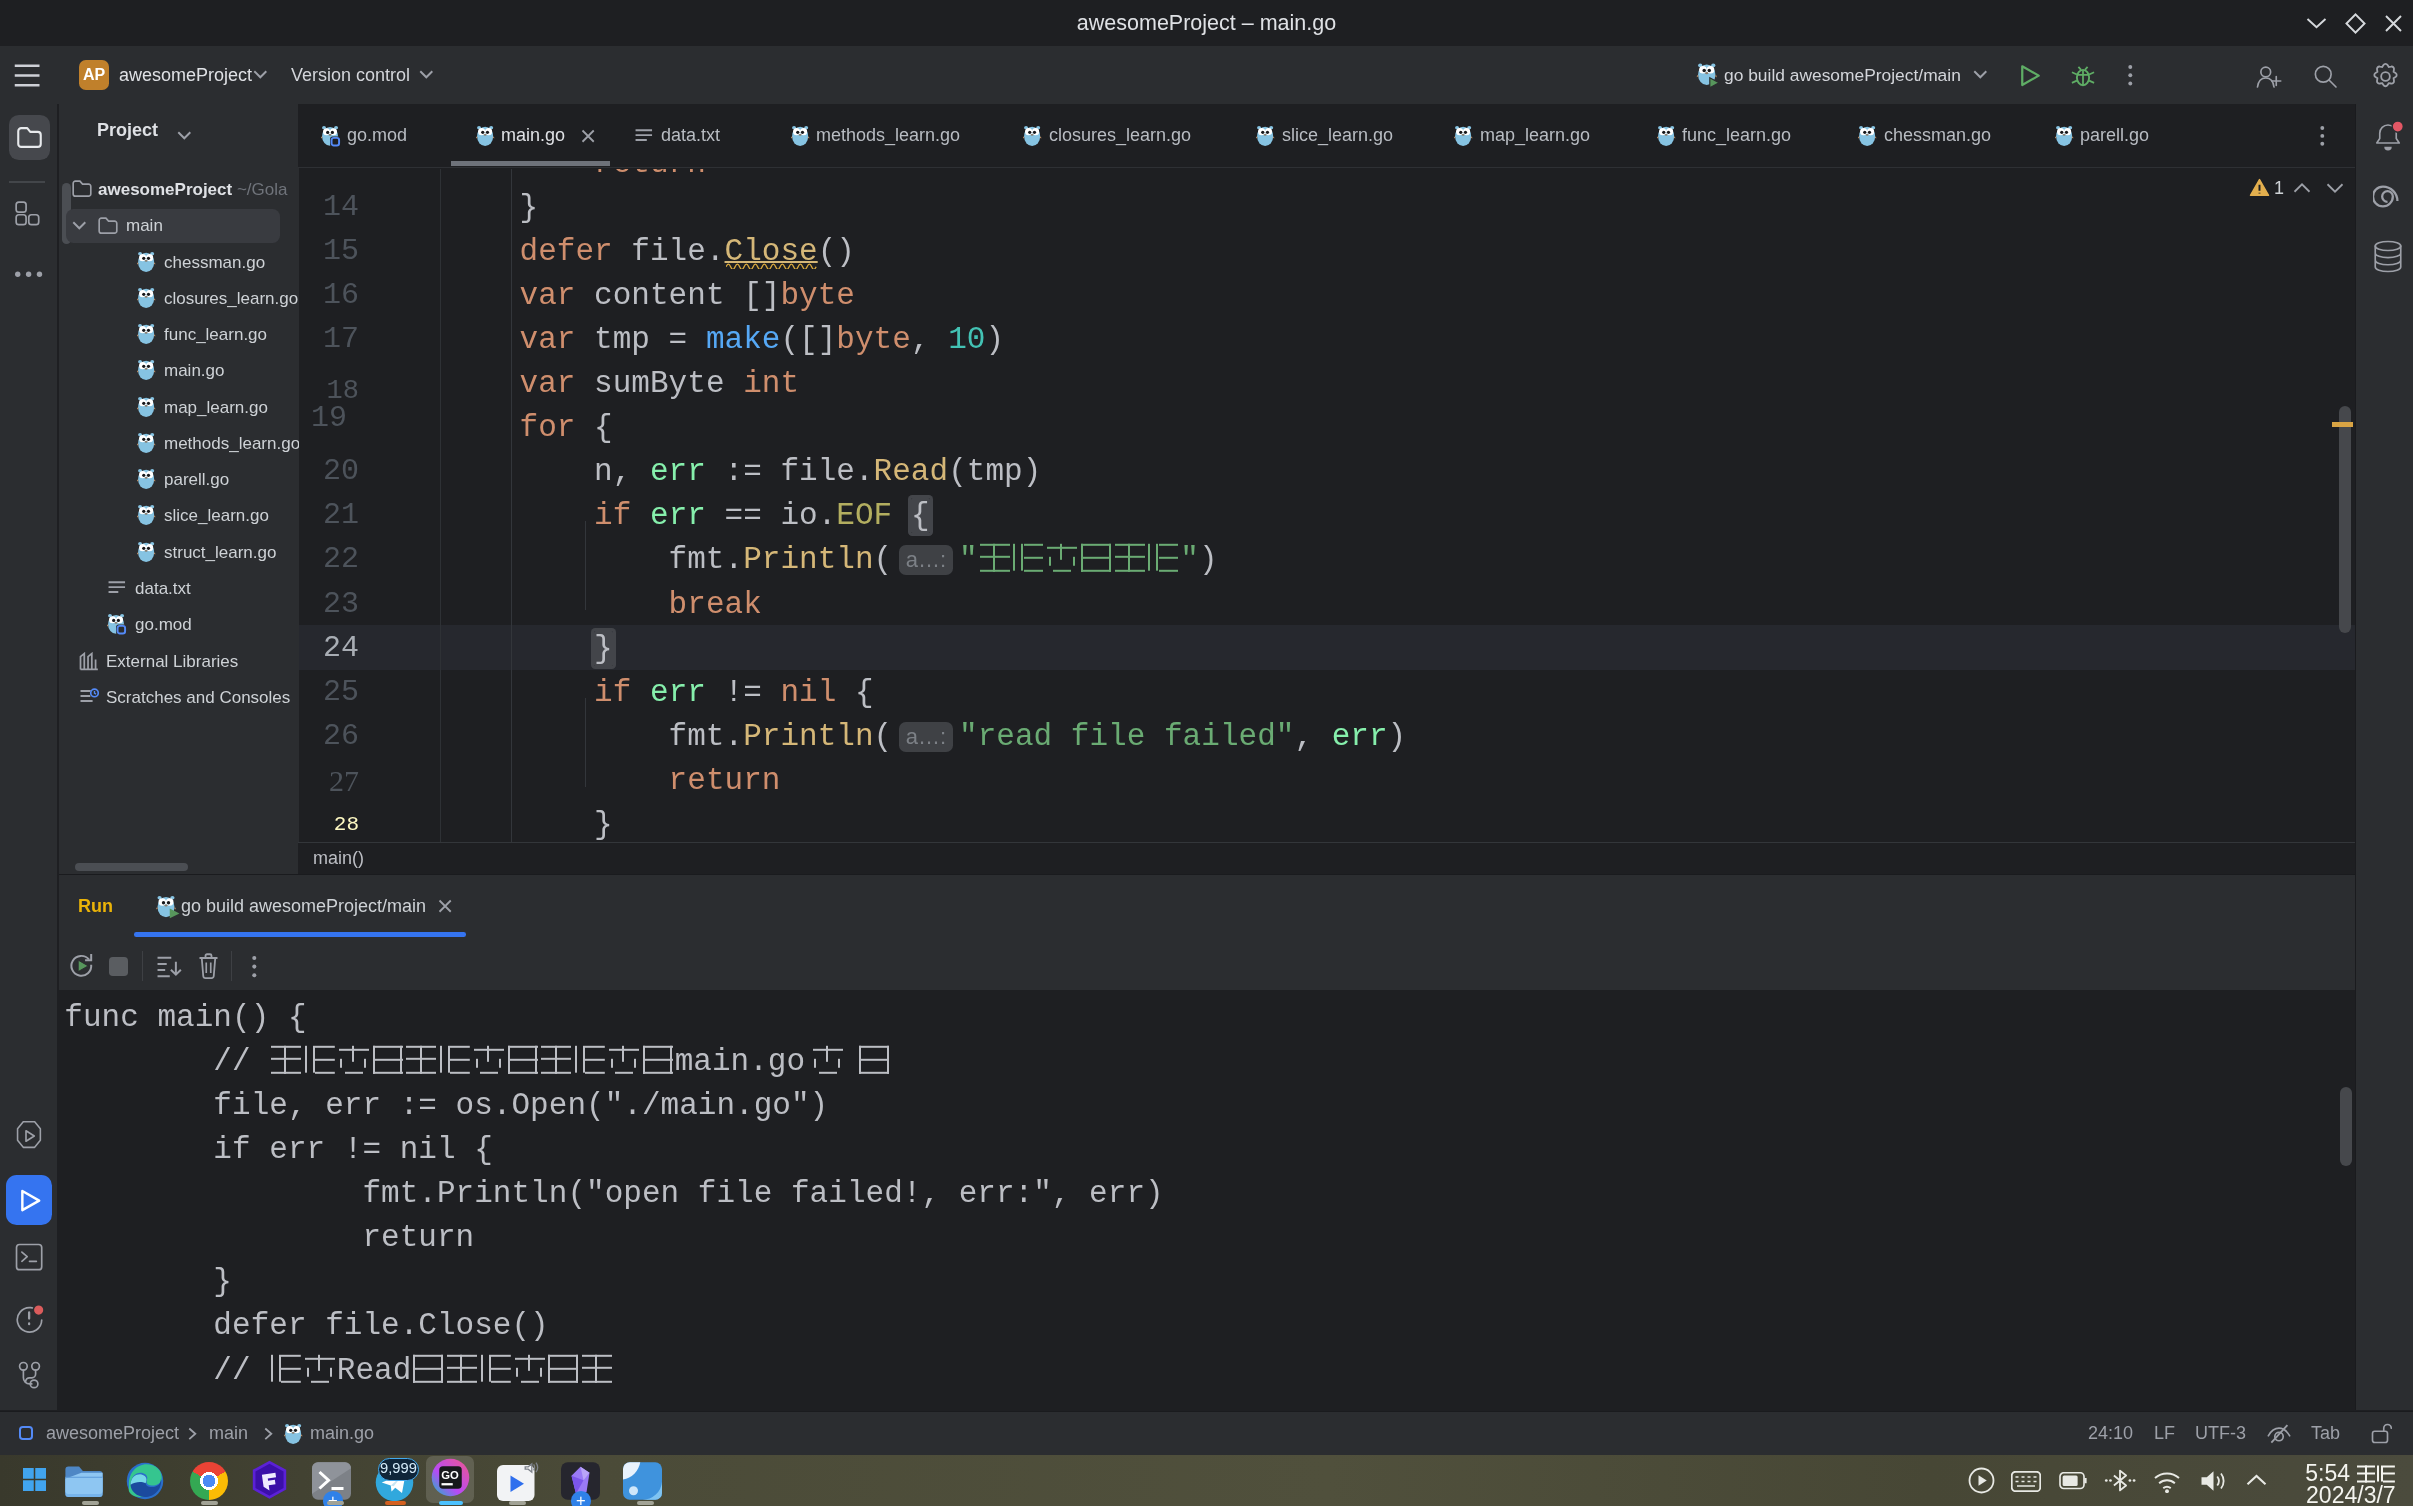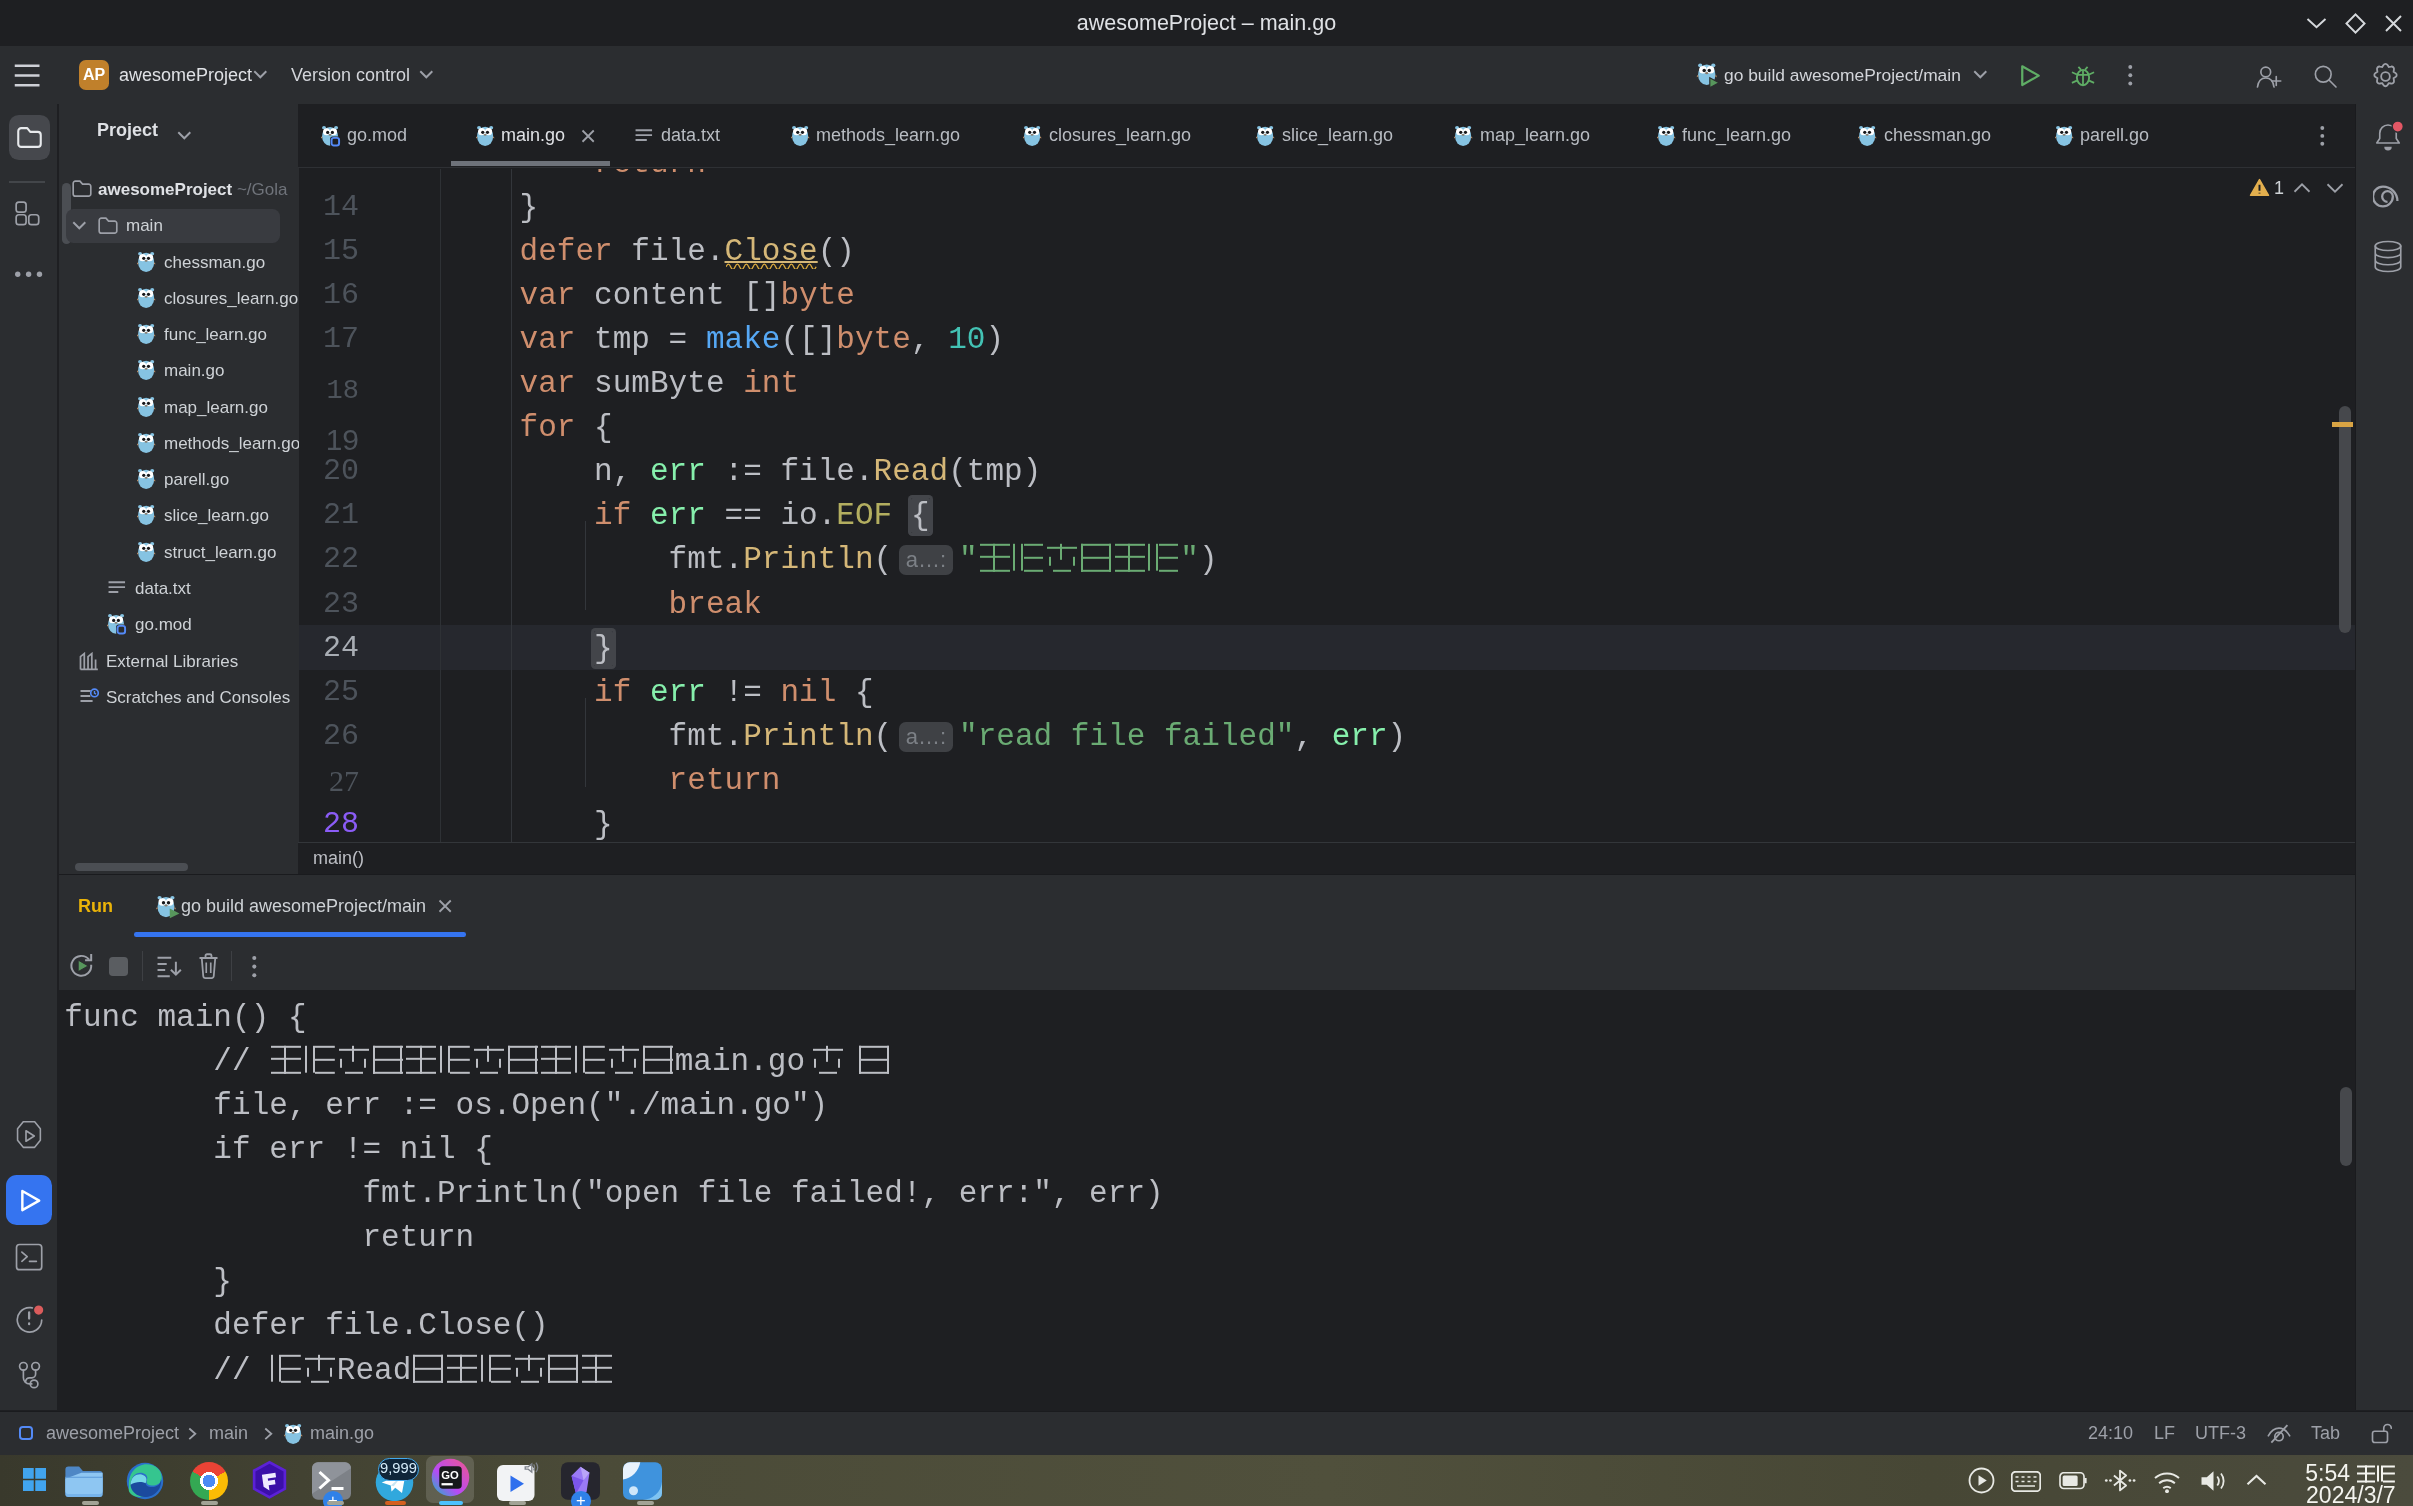--- a/index.html
+++ b/index.html
@@ -280,39 +280,39 @@
 <div class="abs" style="left:0;top:15.7px;width:60px;height:45px;line-height:45px;text-align:right;color:#4d535b;font-family:'Liberation Mono',monospace;font-size:30px">14</div>
 <div class="mono cline" style="left:146px;top:15.7px">    }</div>
 <div class="abs" style="left:0;top:60px;width:60px;height:45px;line-height:45px;text-align:right;color:#4d535b;font-family:'Liberation Mono',monospace;font-size:30px">15</div>
 <div class="mono cline" style="left:146px;top:60px">    <span class="kw">defer</span> file.<span class="fn" style="text-decoration:underline 1.5px">Close</span>()</div>
 <div class="abs" style="left:0;top:104px;width:60px;height:45px;line-height:45px;text-align:right;color:#4d535b;font-family:'Liberation Mono',monospace;font-size:30px">16</div>
 <div class="mono cline" style="left:146px;top:104px">    <span class="kw">var</span> content []<span class="kw">byte</span></div>
 <div class="abs" style="left:0;top:148px;width:60px;height:45px;line-height:45px;text-align:right;color:#4d535b;font-family:'Liberation Mono',monospace;font-size:30px">17</div>
 <div class="mono cline" style="left:146px;top:148px">    <span class="kw">var</span> tmp = <span class="bi">make</span>([]<span class="kw">byte</span>, <span class="num">10</span>)</div>
 <div class="abs" style="left:0;top:200px;width:60px;height:45px;line-height:45px;text-align:right;color:#4d535b;font-family:'Liberation Mono',monospace;font-size:27px">18</div>
 <div class="mono cline" style="left:146px;top:192px">    <span class="kw">var</span> sumByte <span class="kw">int</span></div>
-<div class="abs" style="left:0;top:248px;width:60px;height:45px;line-height:45px;text-align:right;color:#4d535b;font-family:Liberation Sans, sans-serif;font-size:30px">19</div>
+<div class="abs" style="left:0;top:227px;width:60px;height:45px;line-height:45px;text-align:center;color:#4d535b;font-family:Liberation Mono, monospace;font-size:30px">19</div>
 <div class="mono cline" style="left:146px;top:236px">    <span class="kw">for</span> {</div>
 <div class="abs" style="left:0;top:280px;width:60px;height:45px;line-height:45px;text-align:right;color:#4d535b;font-family:'Liberation Mono',monospace;font-size:30px">20</div>
 <div class="mono cline" style="left:146px;top:280px">        n, <span class="errv">err</span> := file.<span class="fn">Read</span>(tmp)</div>
 <div class="abs" style="left:0;top:324px;width:60px;height:45px;line-height:45px;text-align:right;color:#4d535b;font-family:'Liberation Mono',monospace;font-size:30px">21</div>
 <div class="mono cline" style="left:146px;top:324px">        <span class="kw">if</span> <span class="errv">err</span> == io.<span class="cst">EOF</span> <span class="brc">{</span></div>
 <div class="abs" style="left:0;top:368px;width:60px;height:45px;line-height:45px;text-align:right;color:#4d535b;font-family:'Liberation Mono',monospace;font-size:30px">22</div>
 <div class="mono cline" style="left:146px;top:368px">            fmt.<span class="fn">Println</span>(<span class="chip">a…:</span><span class="str">"<span class="cj cjA" style="--c:#6aab73"></span><span class="cj cjB" style="--c:#6aab73"></span><span class="cj cjC" style="--c:#6aab73"></span><span class="cj cjD" style="--c:#6aab73"></span><span class="cj cjA" style="--c:#6aab73"></span><span class="cj cjB" style="--c:#6aab73"></span>"</span>)</div>
 <div class="abs" style="left:0;top:413px;width:60px;height:45px;line-height:45px;text-align:right;color:#4d535b;font-family:'Liberation Mono',monospace;font-size:30px">23</div>
 <div class="mono cline" style="left:146px;top:413px">            <span class="kw">break</span></div>
 <div class="abs" style="left:0;top:457px;width:60px;height:45px;line-height:45px;text-align:right;color:#a8adb4;font-family:'Liberation Mono',monospace;font-size:30px">24</div>
 <div class="mono cline" style="left:146px;top:457px">        <span class="brc">}</span></div>
 <div class="abs" style="left:0;top:501px;width:60px;height:45px;line-height:45px;text-align:right;color:#4d535b;font-family:'Liberation Mono',monospace;font-size:30px">25</div>
 <div class="mono cline" style="left:146px;top:501px">        <span class="kw">if</span> <span class="errv">err</span> != <span class="kw">nil</span> {</div>
 <div class="abs" style="left:0;top:545px;width:60px;height:45px;line-height:45px;text-align:right;color:#4d535b;font-family:'Liberation Mono',monospace;font-size:30px">26</div>
 <div class="mono cline" style="left:146px;top:545px">            fmt.<span class="fn">Println</span>(<span class="chip">a…:</span><span class="str">"read file failed"</span>, <span class="errv">err</span>)</div>
 <div class="abs" style="left:0;top:589px;width:60px;height:45px;line-height:45px;text-align:right;color:#4d535b;font-family:Liberation Serif, serif;font-size:30px">27</div>
 <div class="mono cline" style="left:146px;top:589px">            <span class="kw">return</span></div>
-<div class="abs" style="left:0;top:633px;width:60px;height:45px;line-height:45px;text-align:right;color:#8b5cf6;font-family:'Liberation Mono',monospace;font-size:30px">28</div>
+<div class="abs" style="left:0;top:633px;width:60px;height:45px;line-height:45px;text-align:right;color:#fef9c3;font-family:'Liberation Mono',monospace;font-size:21px">28</div>
 <div class="mono cline" style="left:146px;top:633px">        }</div>
 <svg class="abs" style="left:427px;top:94px" width="94" height="6" viewBox="0 0 125 8">
         <path d="M0 5 q3 -7 6 0 t6 0 t6 0 t6 0 t6 0 t6 0 t6 0 t6 0 t6 0 t6 0 t6 0 t6 0 t6 0 t6 0 t6 0 t6 0 t6 0 t6 0 t6 0 t6 0" stroke="#d9a93e" stroke-width="1.8" fill="none"></path>
       </svg>
 </div>
 <svg class="abs" style="left:2249px;top:178px" width="21" height="19.6" viewBox="0 0 28 26">
       <path d="M14 2 L26 23 H2 Z" fill="#e3af4e" stroke="#e3af4e" stroke-width="2" stroke-linejoin="round"></path>
       <path d="M14 9v8M14 19.5v1" stroke="#1e1f22" stroke-width="2.6"></path>
     </svg>
 <div class="abs" style="left:2274px;top:178px;font-size:18px;color:#ced2d6">1</div>

